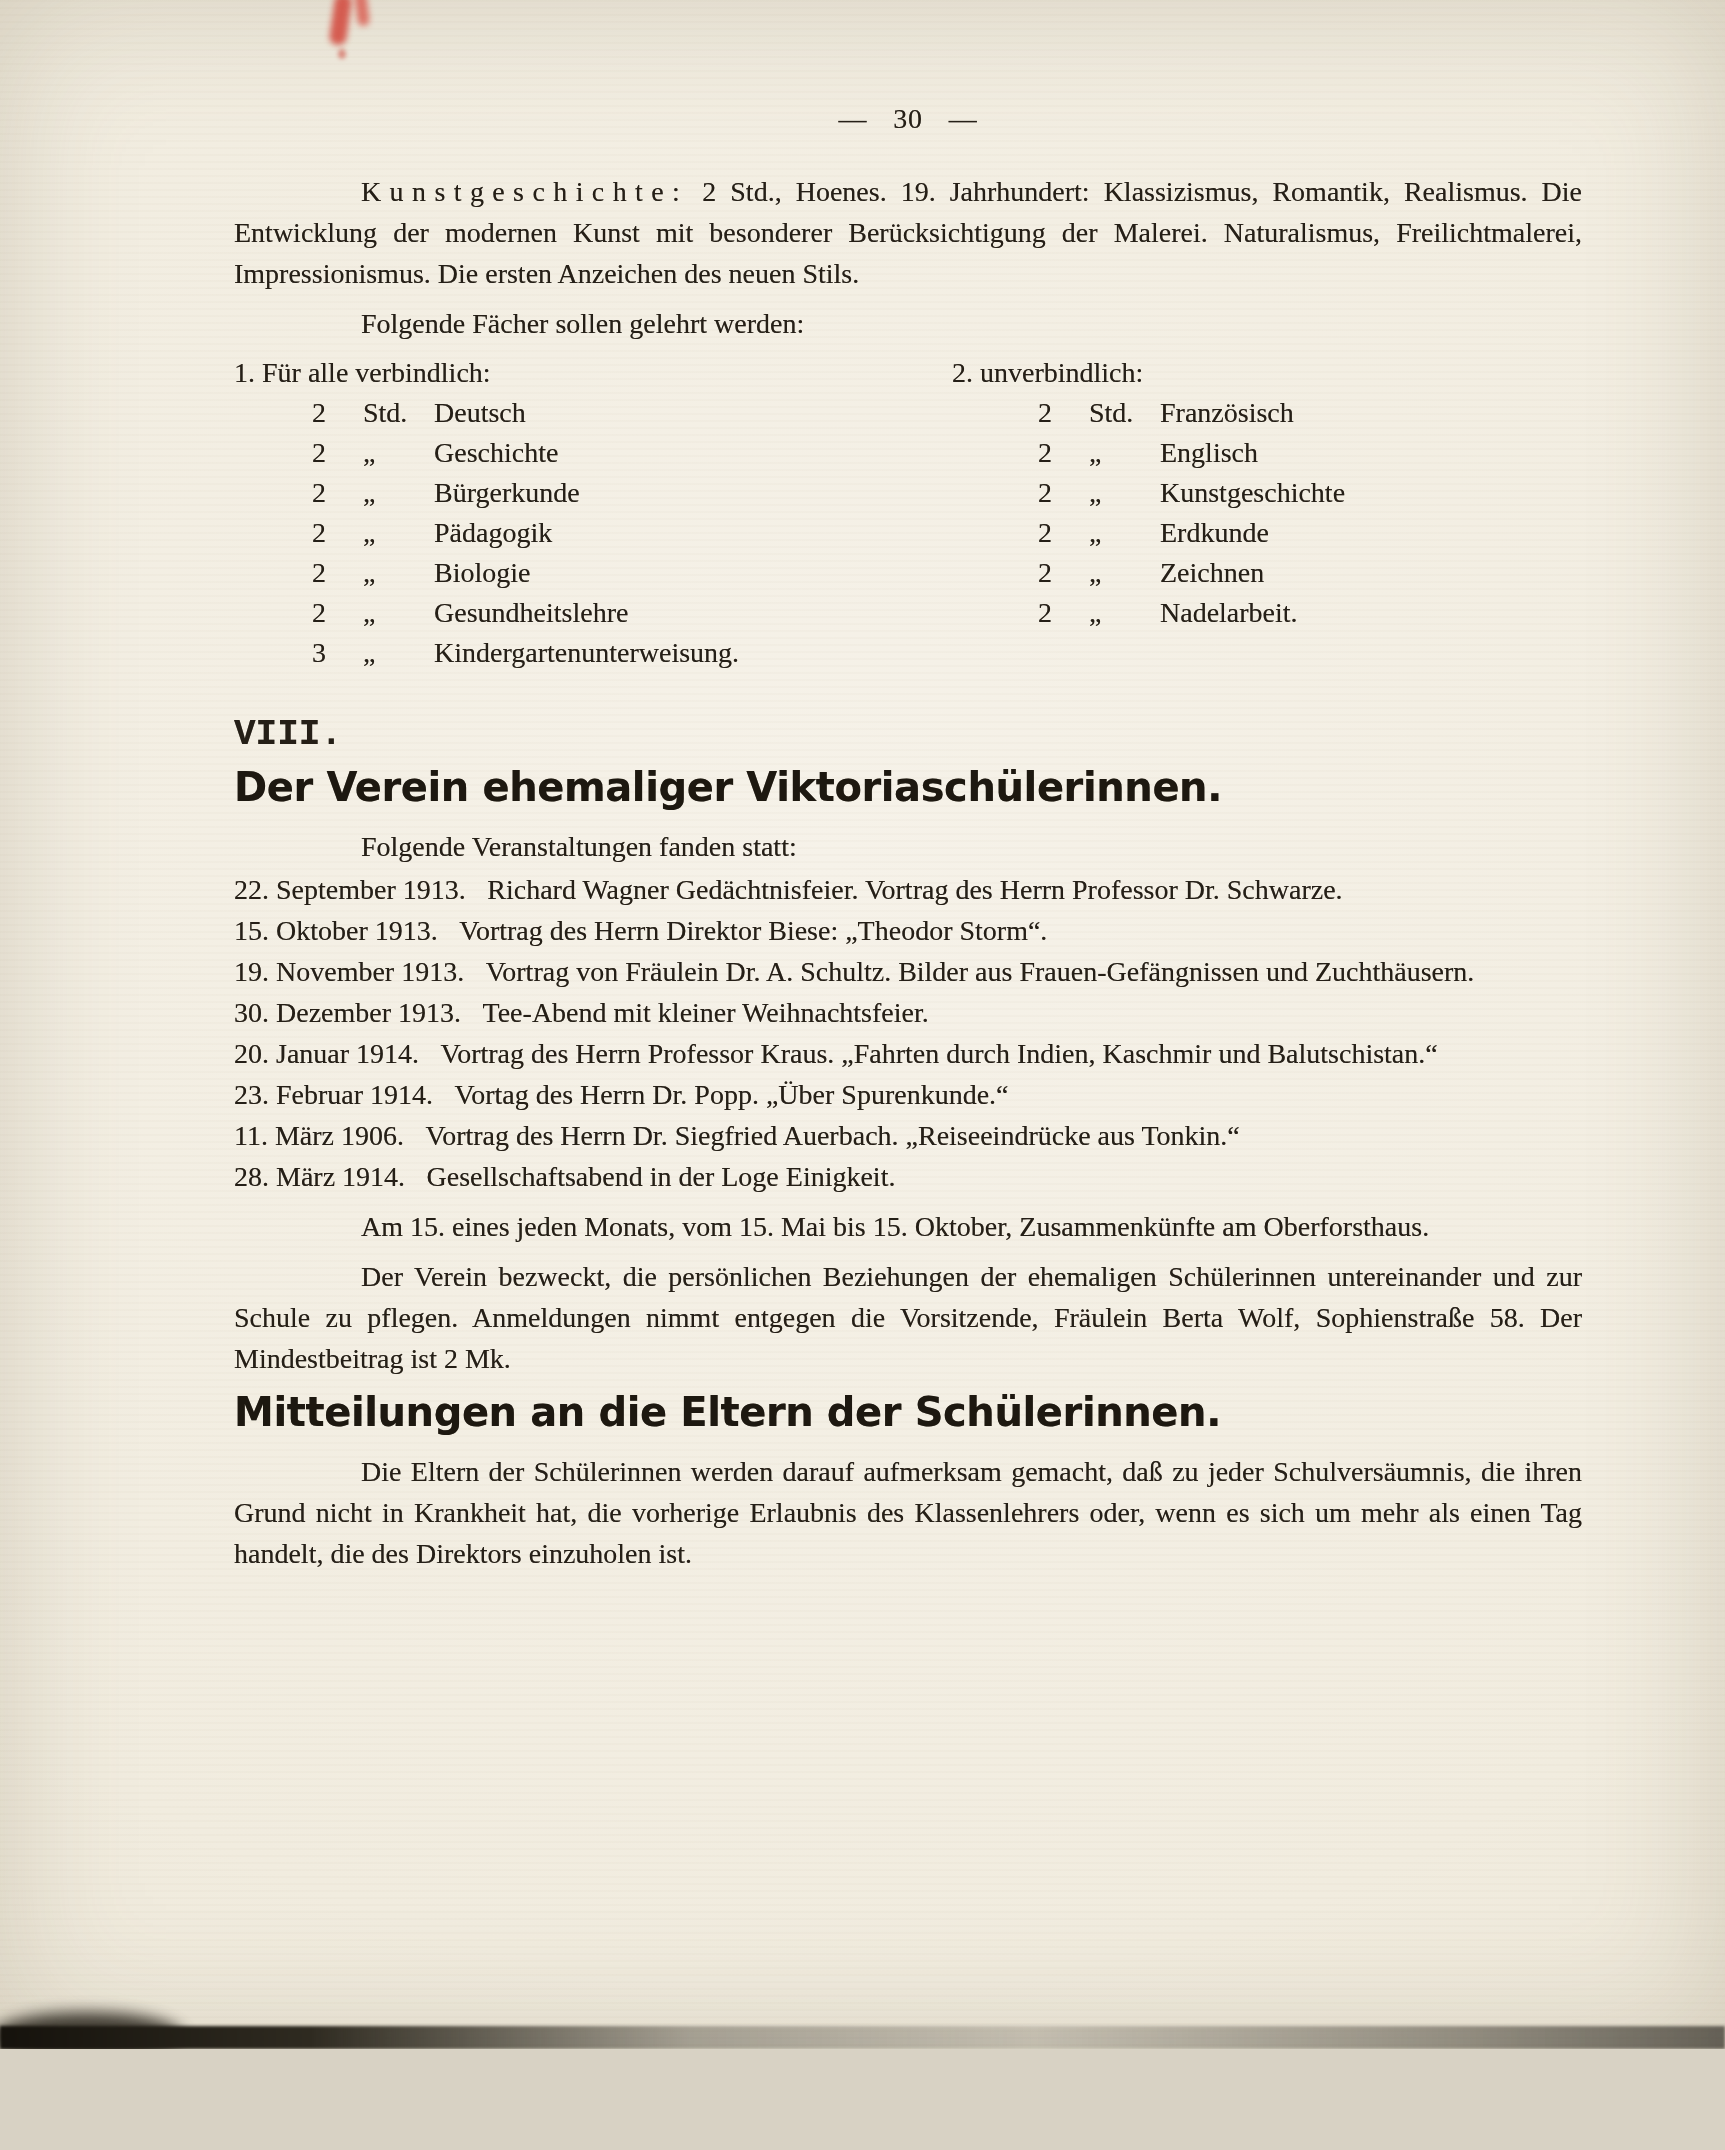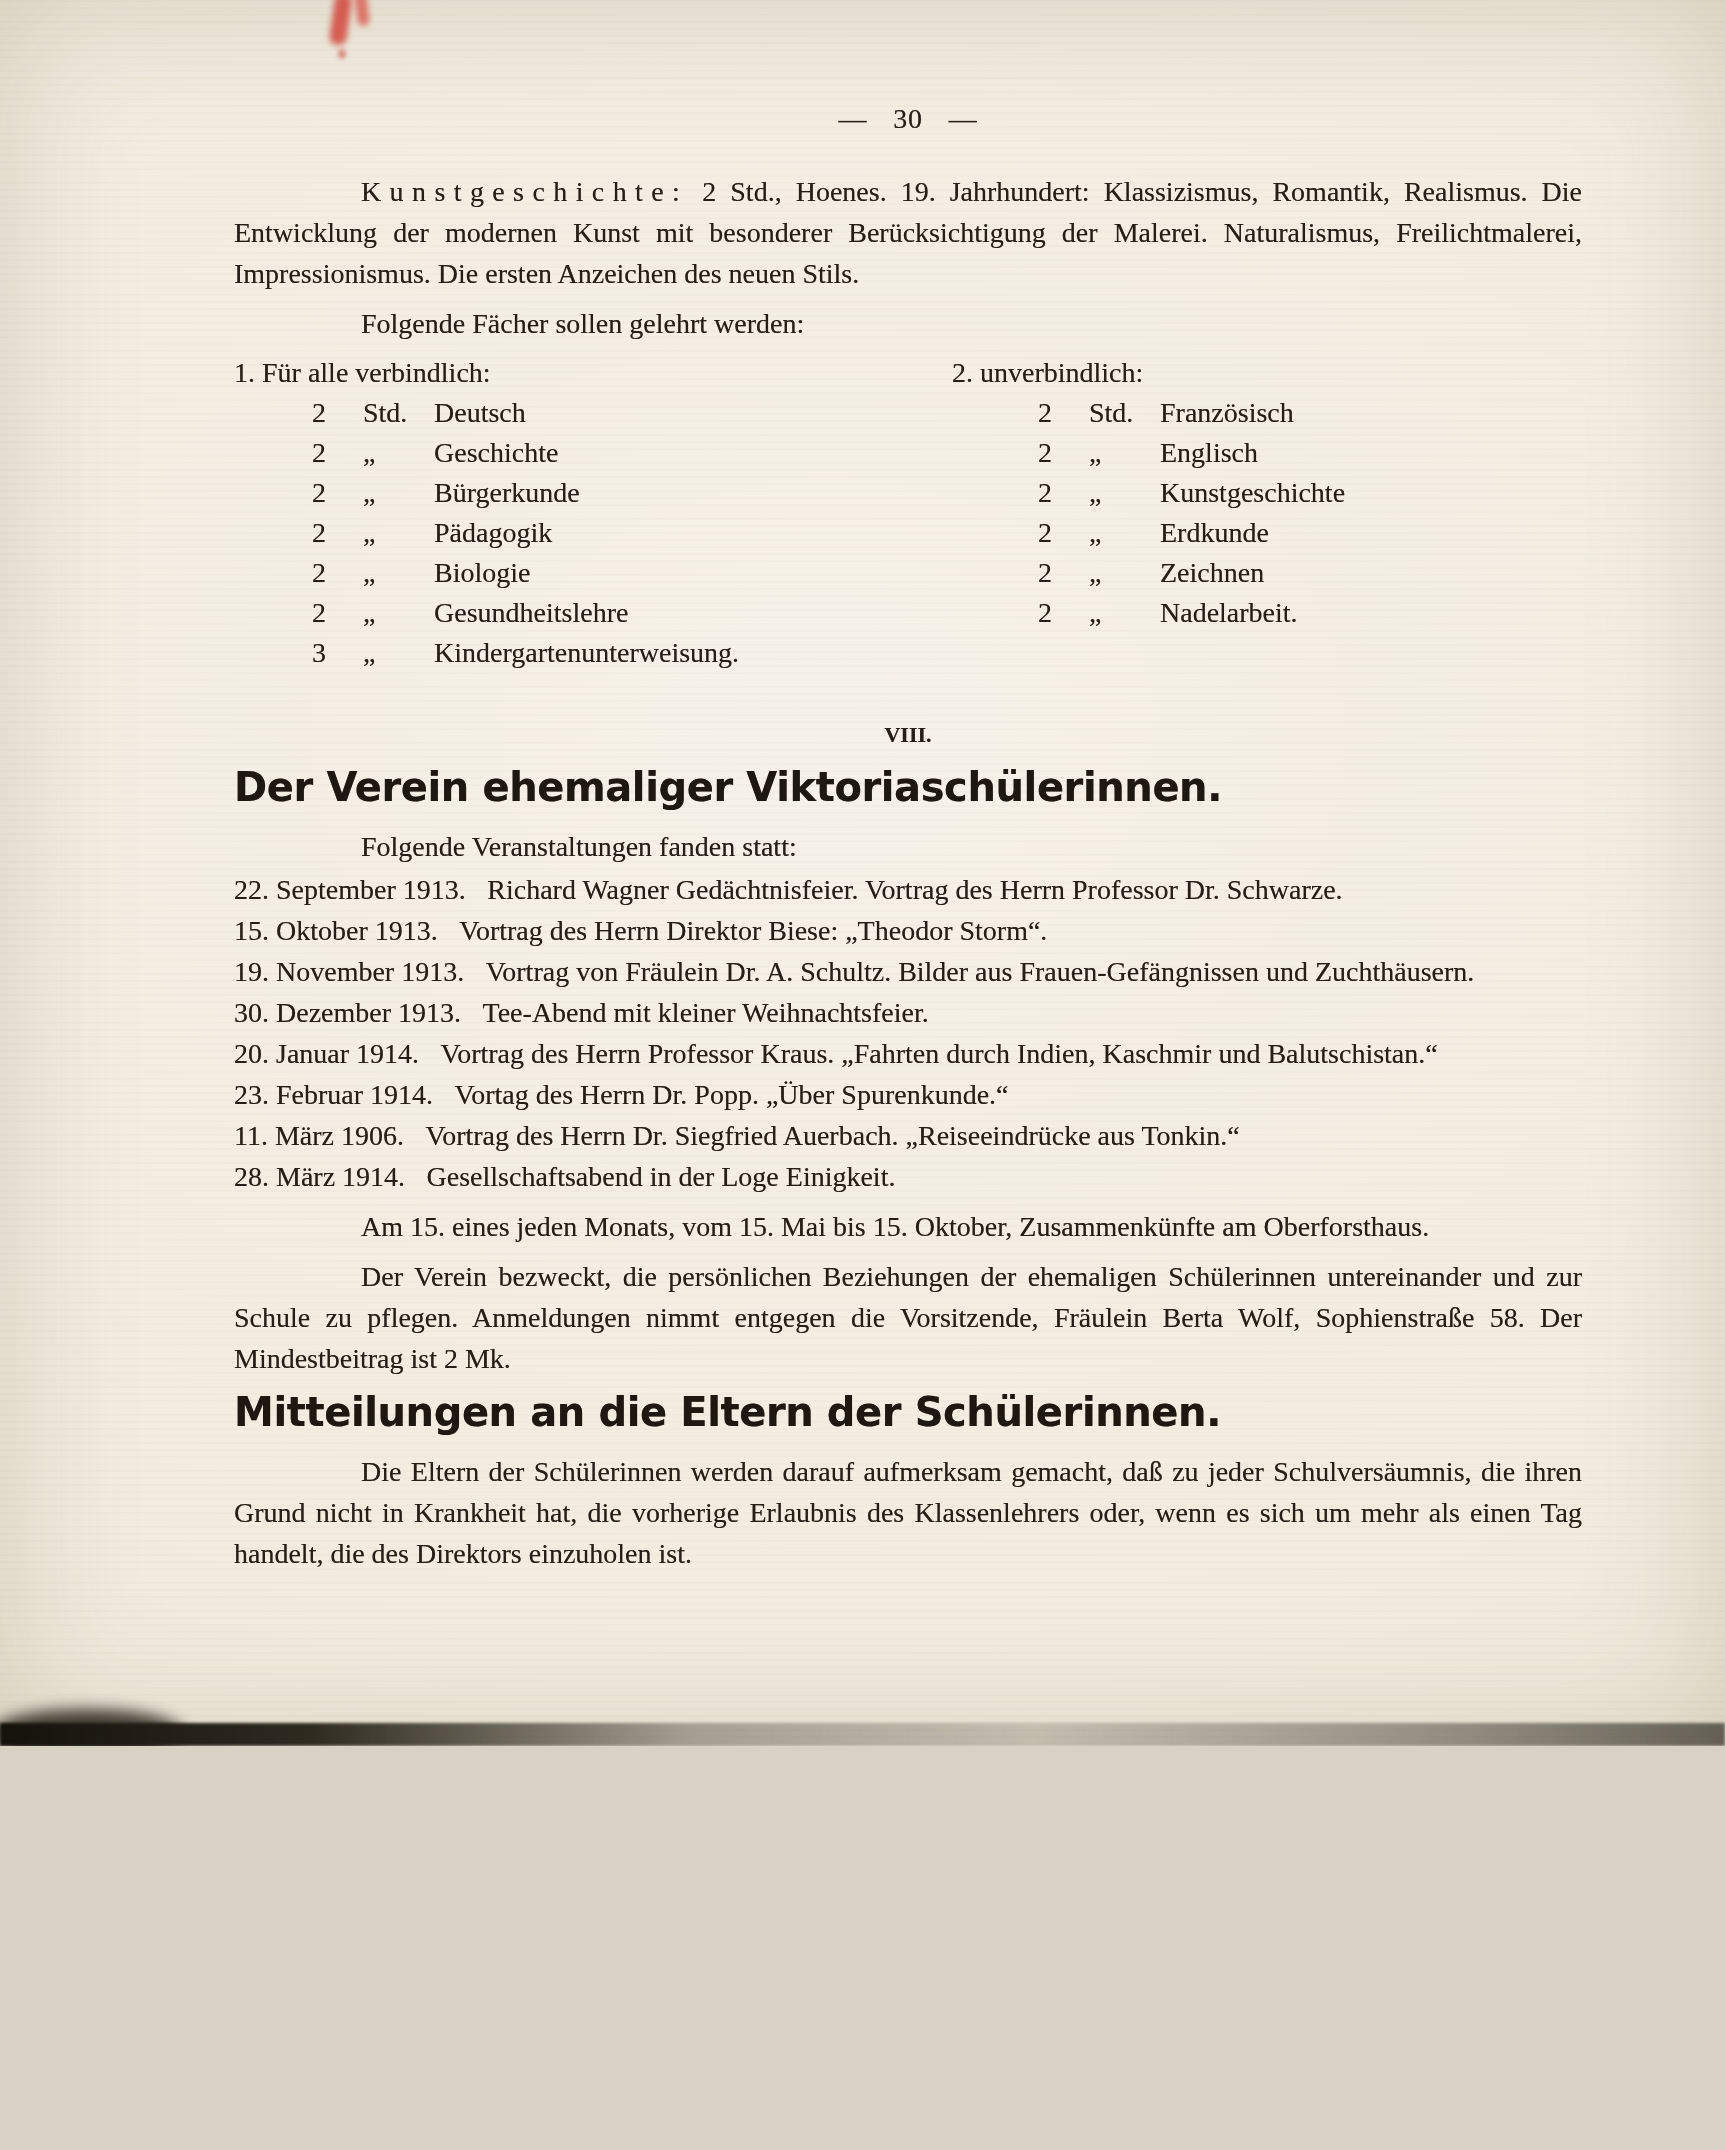--- a/index.html
+++ b/index.html
@@ -4,21 +4,21 @@
 <style>
   * { box-sizing: border-box; }
   html, body { margin: 0; padding: 0; }
   body {
     width: 1725px; height: 2151px;
     background: #d8d2c4;
     overflow: hidden;
   }
   .page {
     position: relative;
-    width: 1725px; height: 1746px;
+    width: 1725px; height: 2049px;
     background: radial-gradient(ellipse 130% 100% at 48% 42%, #f6f2e9 0%, #f1ecdf 55%, #e8e1d0 100%);
     box-shadow: inset 0 0 138px rgba(110,95,65,0.22);
     overflow: hidden;
   }
   .page::before {
     content: "";
     position: absolute; inset: 0;
     background: repeating-linear-gradient(to bottom, rgba(150,130,95,0.03) 0 2.3px, transparent 2.3px 7px);
     pointer-events: none;
   }
@@ -47,24 +47,24 @@
   .col-r { flex: 1; }
   .col-head { text-align: left; }
   .srow { display: flex; text-align: left; }
   .col-l .srow { padding-left: 78px; }
   .col-r .srow { padding-left: 86px; }
   .s-h { width: 51px; flex: none; }
   .s-u { width: 71px; flex: none; }
   .s-n { flex: 1; }
 
   .roman {
-    text-align: center; text-indent: 0;
-    font-family: Liberation Serif, serif;
+    text-align: left; text-indent: 0;
+    font-family: Liberation Mono, monospace;
     font-weight: bold;
-    font-size: 22px; line-height: 38px;
+    font-size: 36px; line-height: 38px;
     margin-top: 43px;
   }
   .sec-title {
     font-family: "DejaVu Sans", "Liberation Sans", sans-serif;
     font-weight: 700;
     font-size: 40px; line-height: 49px;
     margin: 9.2px 0 14px 0;
     letter-spacing: -0.4px;
     color: #1d1810;
   }

